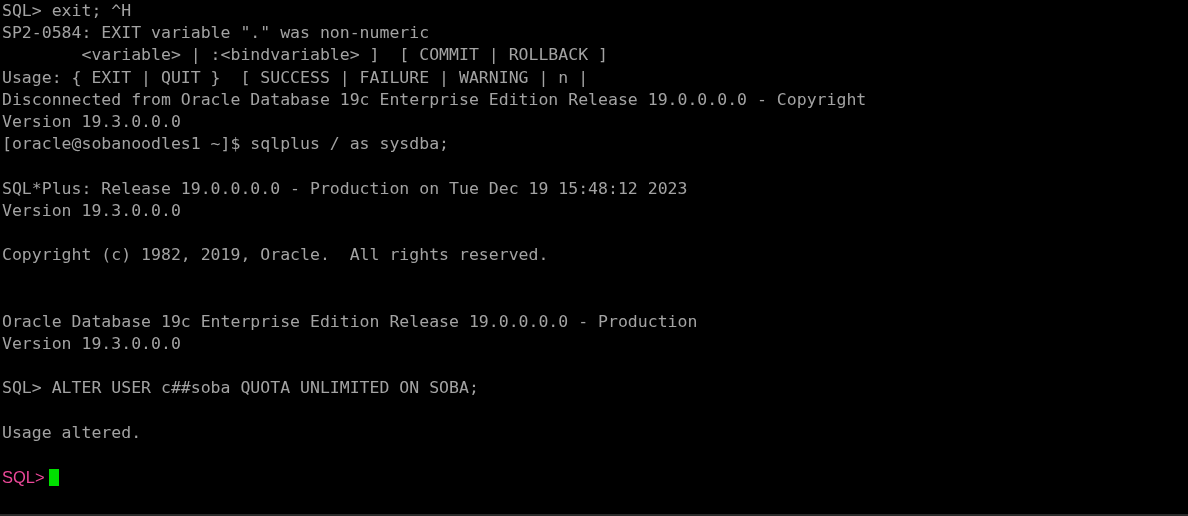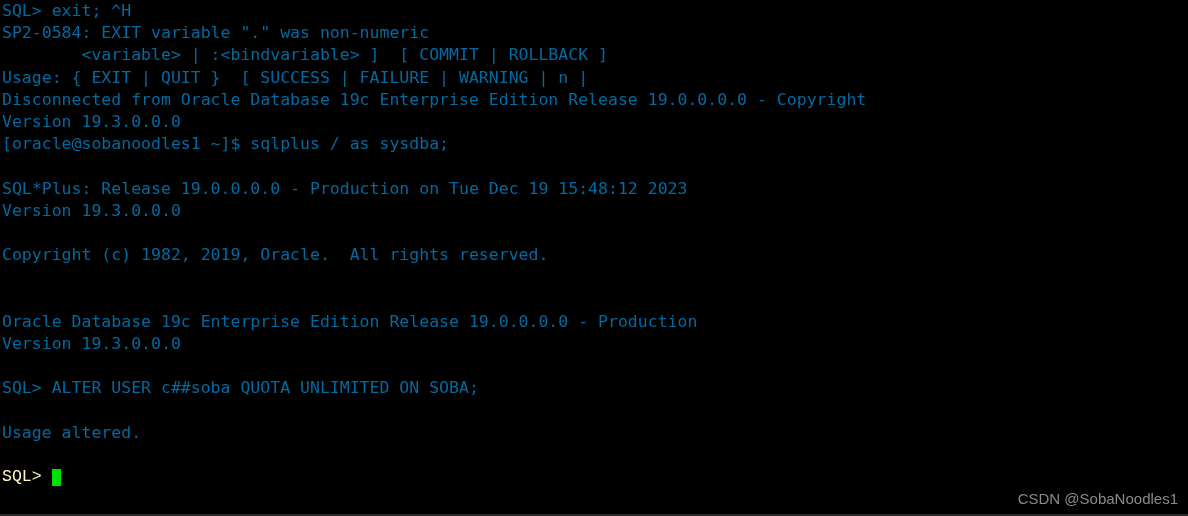--- a/index.html
+++ b/index.html
@@ -25,33 +25,33 @@
     position: absolute;
     left: 2px;
     top: 0px;
     width: 1184px;
   }
   .line {
     font-family: "DejaVu Sans Mono", "Liberation Mono", monospace;
     font-size: 16.5px;
     line-height: 22.2px;
     height: 22.2px;
-    color: #0369a1;
+    color: #a3a3a3;
     white-space: pre;
     letter-spacing: 0px;
   }
   .line.blank {
     color: transparent;
   }
   .prompt-line {
-    font-family: Liberation Mono, monospace;
+    font-family: Liberation Sans, sans-serif;
     font-size: 16.5px;
     line-height: 22.2px;
     height: 22.2px;
-    color: #fef9c3;
+    color: #ec4899;
     white-space: pre;
     display: flex;
     align-items: center;
   }
   #cursor-block {
     display: inline-block;
     width: 9.7px;
     height: 17px;
     background: #00e000;
     vertical-align: middle;
@@ -89,14 +89,13 @@
     <div class="line">Version 19.3.0.0.0</div>
     <div class="line blank"></div>
     <div class="line">SQL&gt; ALTER USER c##soba QUOTA UNLIMITED ON SOBA;</div>
     <div class="line blank"></div>
     <div class="line">Usage altered.</div>
     <div class="line blank"></div>
     <div class="prompt-line">
       <span>SQL&gt; </span><span id="cursor-block"></span>
     </div>
   </div>
-  <div id="watermark">CSDN @SobaNoodles1</div>
 </div>
 
 </body></html>

